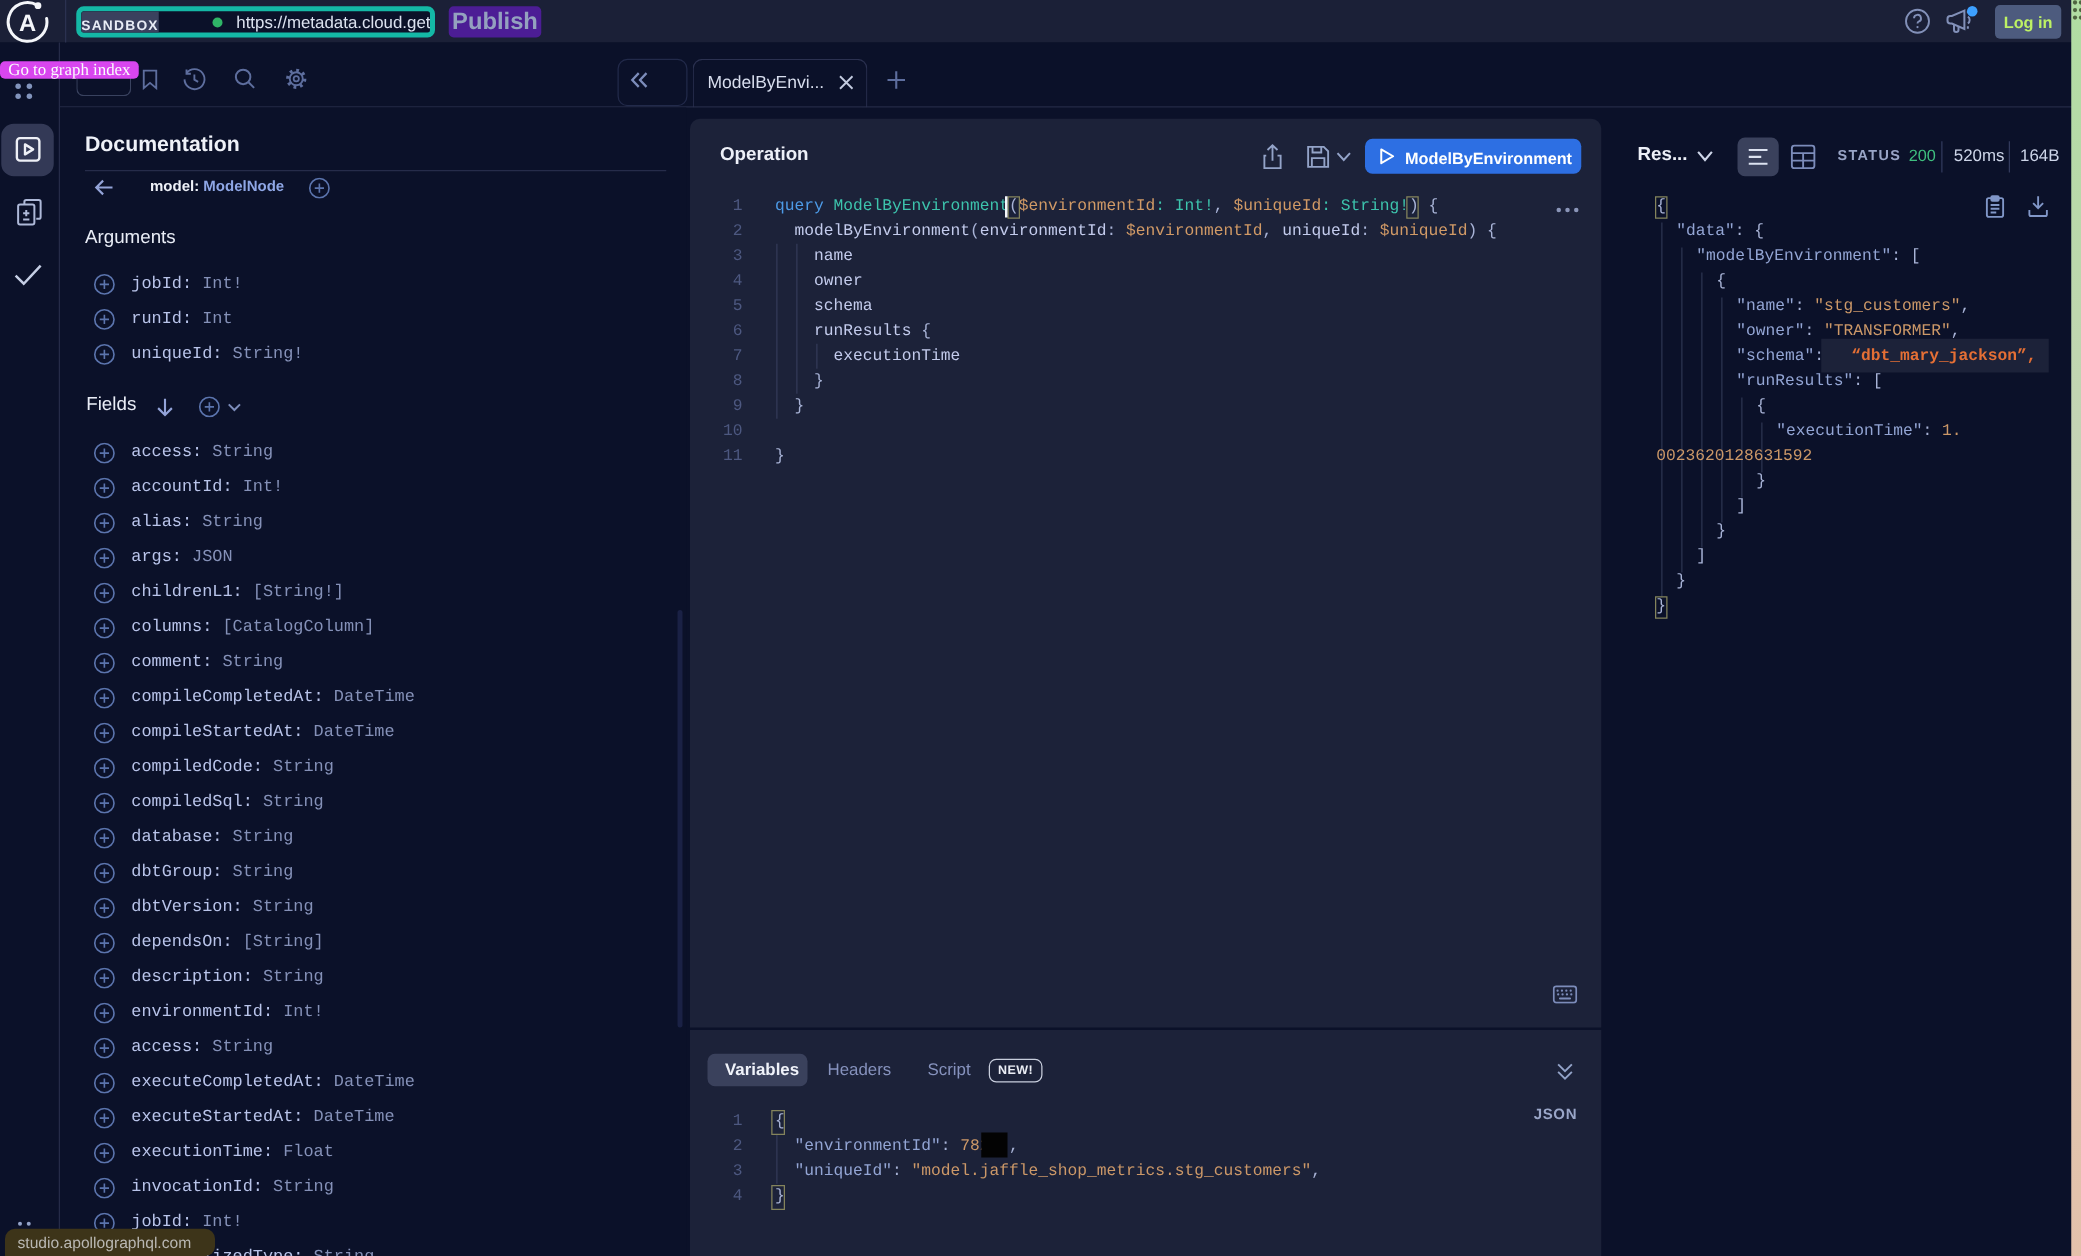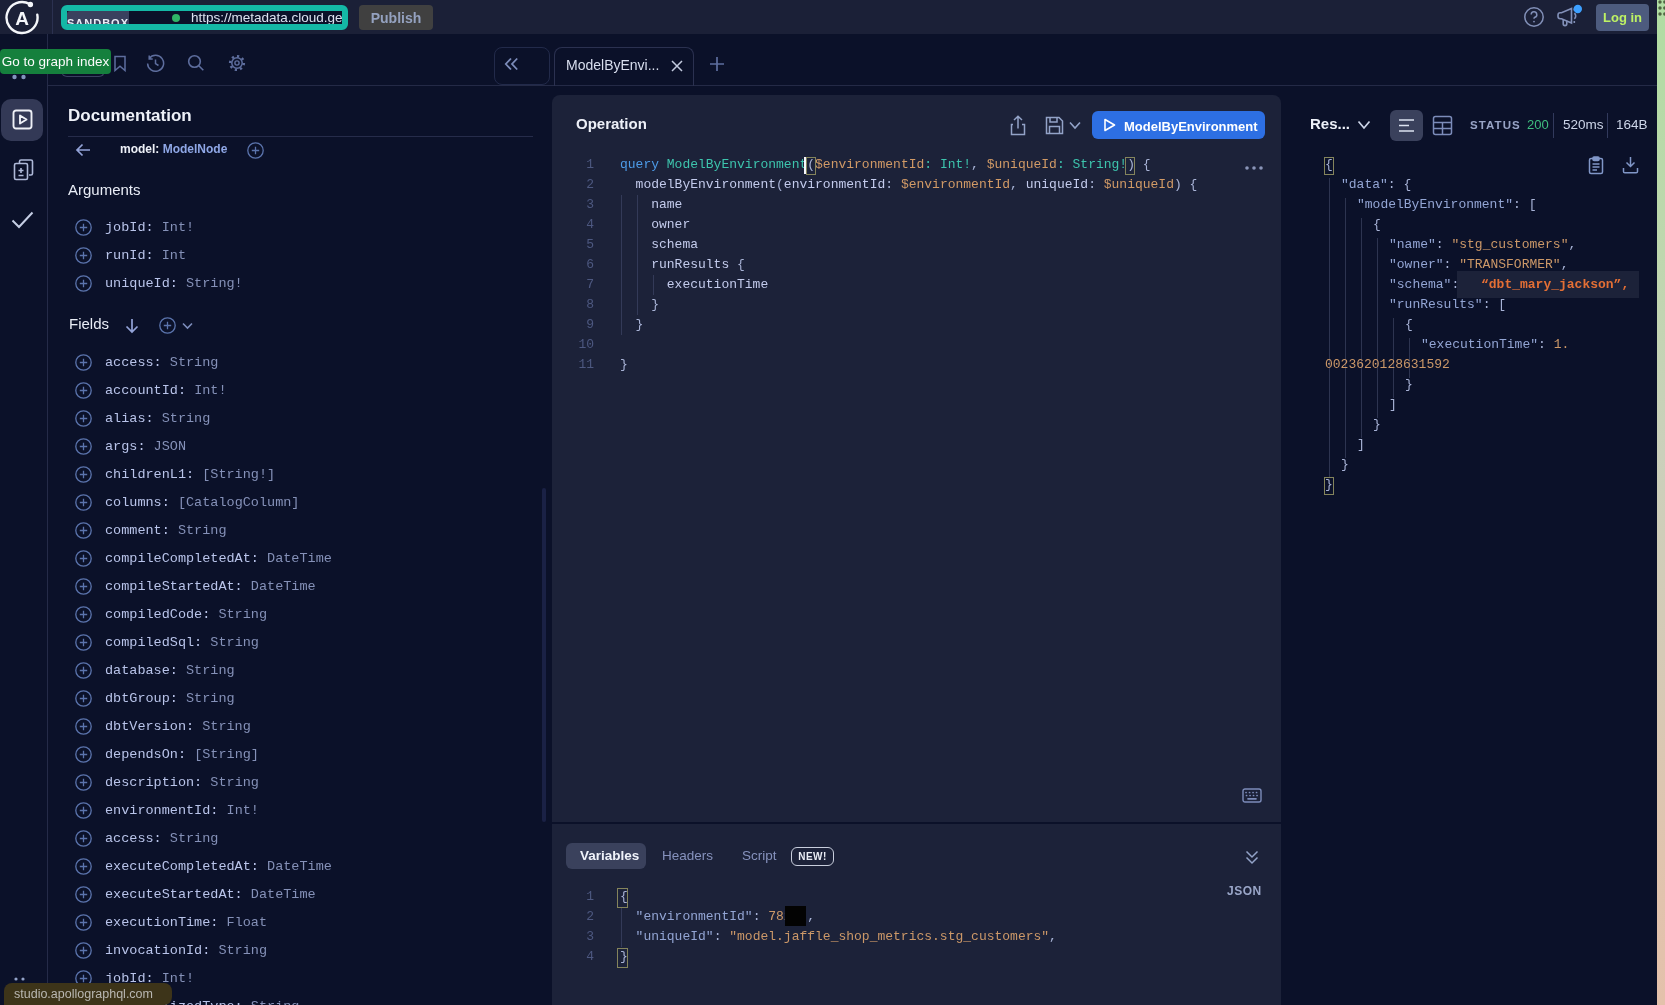--- a/index.html
+++ b/index.html
@@ -5,25 +5,25 @@
   * { margin:0; padding:0; box-sizing:border-box; }
   html,body { width:1665px; height:1005px; overflow:hidden; }
   body { background:#0b1129; font-family:"Liberation Sans", sans-serif; position:relative; }
   .abs { position:absolute; }
   .mono { font-family:"Liberation Mono", monospace; font-size:13px; white-space:pre; }
   
   #topbar { left:0; top:0; width:1665px; height:34px; background:#1b2037; }
   #row2 { left:48px; top:34px; width:1617px; height:52px; background:#0b1129; border-bottom:1px solid #242a46; }
   #sidebar { left:0; top:34px; width:48px; height:971px; background:#0b1129; border-right:1px solid #252b48; }
   .chip { background:#3a415e; color:#e9edf6; font-weight:700; font-size:11px; letter-spacing:1px; display:flex; align-items:center; justify-content:center; border-radius:3px 0 0 3px; }
-  #urlwrap { left:61px; top:5px; width:287px; height:25px; border:6px solid #14b8a6; border-radius:6px; display:flex; background:#0b1129; overflow:hidden;gap:33px; }
+  #urlwrap { left:61px; top:5px; width:287px; height:25px; border:4px solid #14b8a6; border-radius:6px; display:flex; background:#0b1129; overflow:hidden;gap:33px; }
   #urltext { color:#dce2f0; font-size:13.5px; line-height:23px; }
-  #publish { left:359px; top:5px; width:74px; height:25px; background:#404040; color:#94a1bf; font-weight:700; font-size:14px; border-radius:4px; display:flex; align-items:center; justify-content:center; }
+  #publish { left:359px; top:5px; width:74px; height:25px; background:#4c1d95; color:#94a1bf; font-weight:700; font-size:19px; border-radius:4px; display:flex; align-items:center; justify-content:center; }
   #login { left:1596px; top:4px; width:53px; height:27px; background:#4d5b7e; color:#bef264; font-weight:700; font-size:13px; border-radius:4px; display:flex; align-items:center; justify-content:center; }
-  #tooltip1 { left:0; top:49px; width:111px; height:25px; background:#15803d; border-radius:4px; color:#fbfbfc; font-size:13.5px; display:flex; align-items:center; justify-content:center; z-index:30; }
+  #tooltip1 { left:0; top:49px; width:111px; height:14px; background:#d946ef; border-radius:4px; color:#fbfbfc; font-size:13.5px; display:flex; align-items:center; justify-content:center; z-index:30;font-family:Liberation Serif, serif; }
   .tab { left:554px; top:47px; width:140px; height:39px; border:1px solid #2b3150; border-bottom:none; border-radius:8px 8px 0 0; }
   .tabtxt { color:#d8deee; font-size:14px; }
   
   #doc { left:48px; top:86px; width:501px; height:919px; background:#0b1129; }
   #doctitle { left:20px; top:21px; font-size:17px; font-weight:700; color:#eef1f8; }
   .h2 { font-size:15px; font-weight:400; color:#e9edf6; }
   .frow { position:absolute; left:75px; height:28px; display:flex; align-items:center; }
   .frow svg { margin-right:13px; }
   .fn { font-family:"Liberation Mono", monospace; font-size:13.5px; color:#b9c4ea; white-space:pre; }
   .ft { font-family:"Liberation Mono", monospace; font-size:13.5px; color:#8591b8; white-space:pre; }

